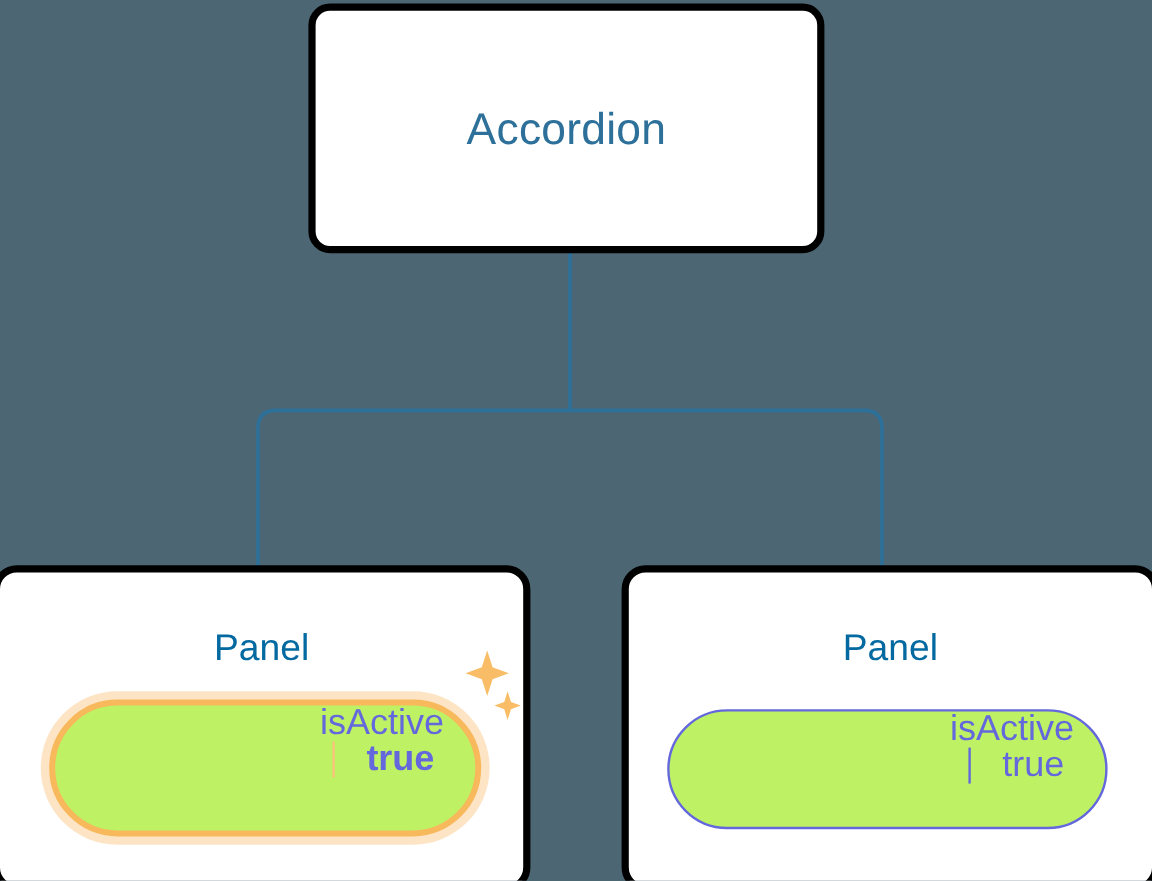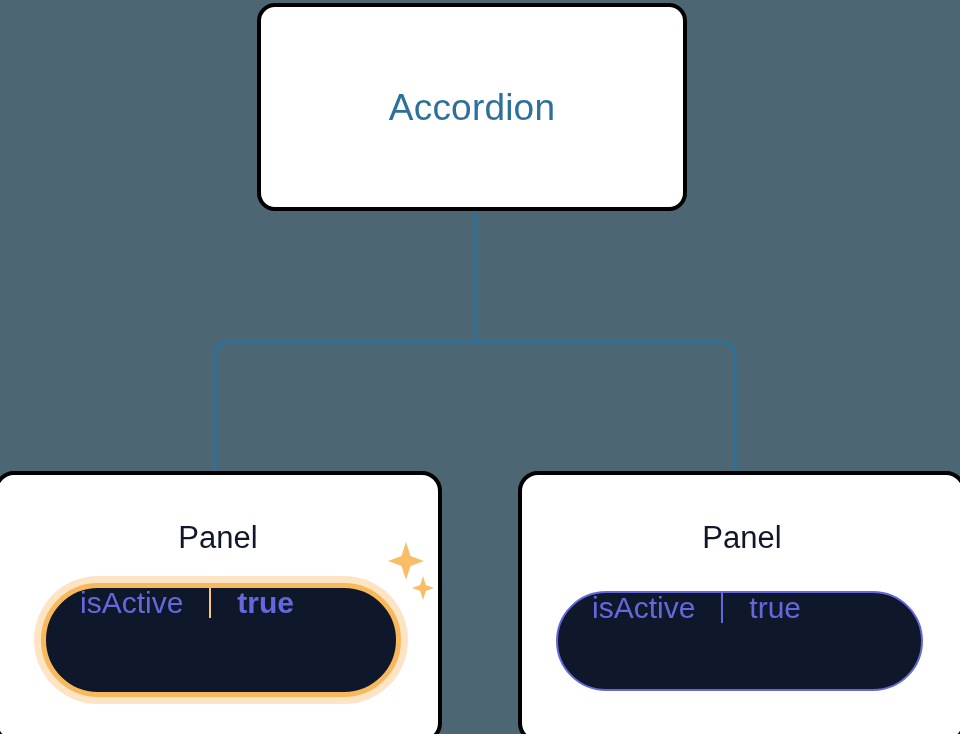--- a/index.html
+++ b/index.html
@@ -29,21 +29,21 @@
     top: 0;
     width: 960px;
     height: 734px;
     pointer-events: none;
   }
 
   
   .node {
     position: absolute;
     background: #ffffff;
-    border: 4px solid #000000;
+    border: 6px solid #000000;
     border-radius: 18px;
     box-sizing: border-box;
   }
   .node-root {
     left: 257px;
     top: 3px;
     width: 430px;
     height: 208px;
     display: flex;
     align-items: center;
@@ -74,41 +74,42 @@
   .panel-inner {
     position: absolute;
     left: 0;
     right: 0;
     top: 0;
     display: flex;
     flex-direction: column;
     align-items: center;
   }
   .node-title-panel {
-    color: #0f172a;
+    color: #0369a1;
     font-size: 31px;
     font-weight: 400;
     line-height: 1;
     margin-top: 47px;
   }
 
   
   .pill-wrap {
     position: absolute;
     display: flex;
     align-items: center;
   }
   .pill {
     display: flex;
-    align-items: flex-start;
+    align-items: flex-end;
     box-sizing: border-box;
-    background: #0f172a;
+    background: #bef264;
     border: 2px solid #6468dc;
     border-radius: 999px;
     overflow: hidden;
+    flex-direction: column;
   }
   .pill-cell {
     display: flex;
     align-items: center;
     justify-content: center;
     color: #6468dc;
     font-size: 30px;
     line-height: 1;
     box-sizing: border-box;
   }

